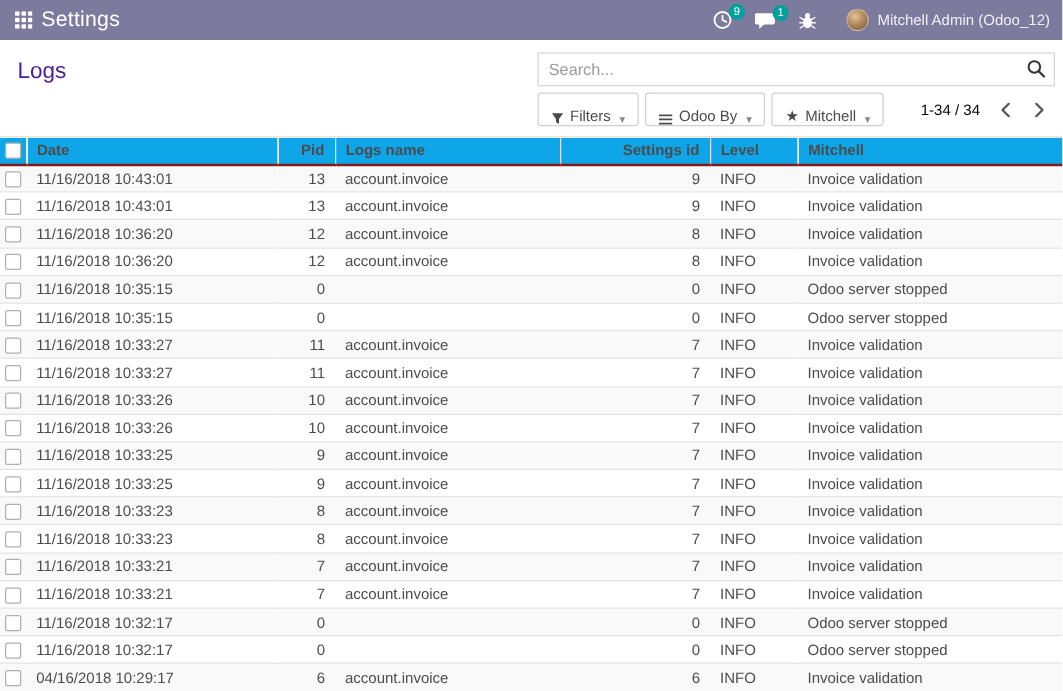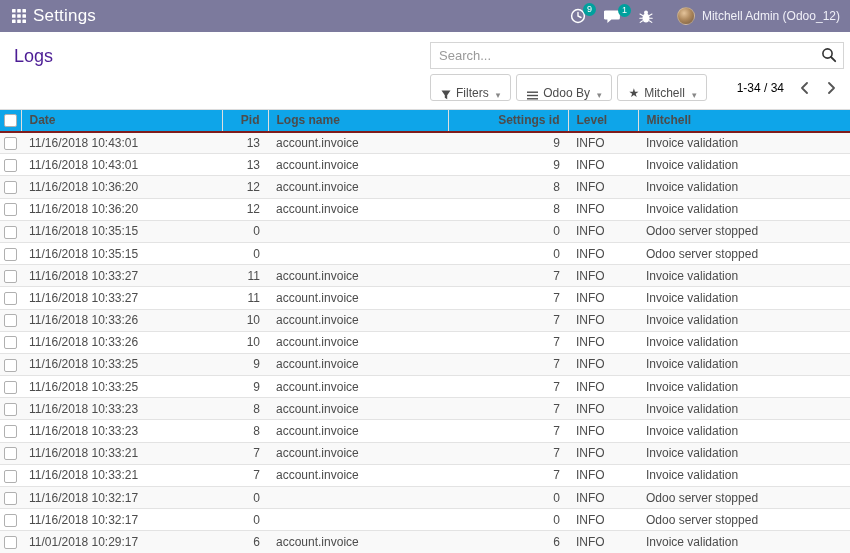--- a/index.html
+++ b/index.html
@@ -372,21 +372,21 @@
         <td>11/16/2018 10:32:17</td>
         <td class="num">0</td>
         <td></td>
         <td class="num">0</td>
         <td>INFO</td>
         <td>Odoo server stopped</td>
       </tr>
 
       <tr>
         <td><input type="checkbox" class="cb" style=""></td>
-        <td>11/01/2018 10:29:17</td>
+        <td>04/16/2018 10:29:17</td>
         <td class="num">6</td>
         <td>account.invoice</td>
         <td class="num">6</td>
         <td>INFO</td>
         <td>Invoice validation</td>
       </tr>
     </tbody>
 </table>
 
 </body></html>

